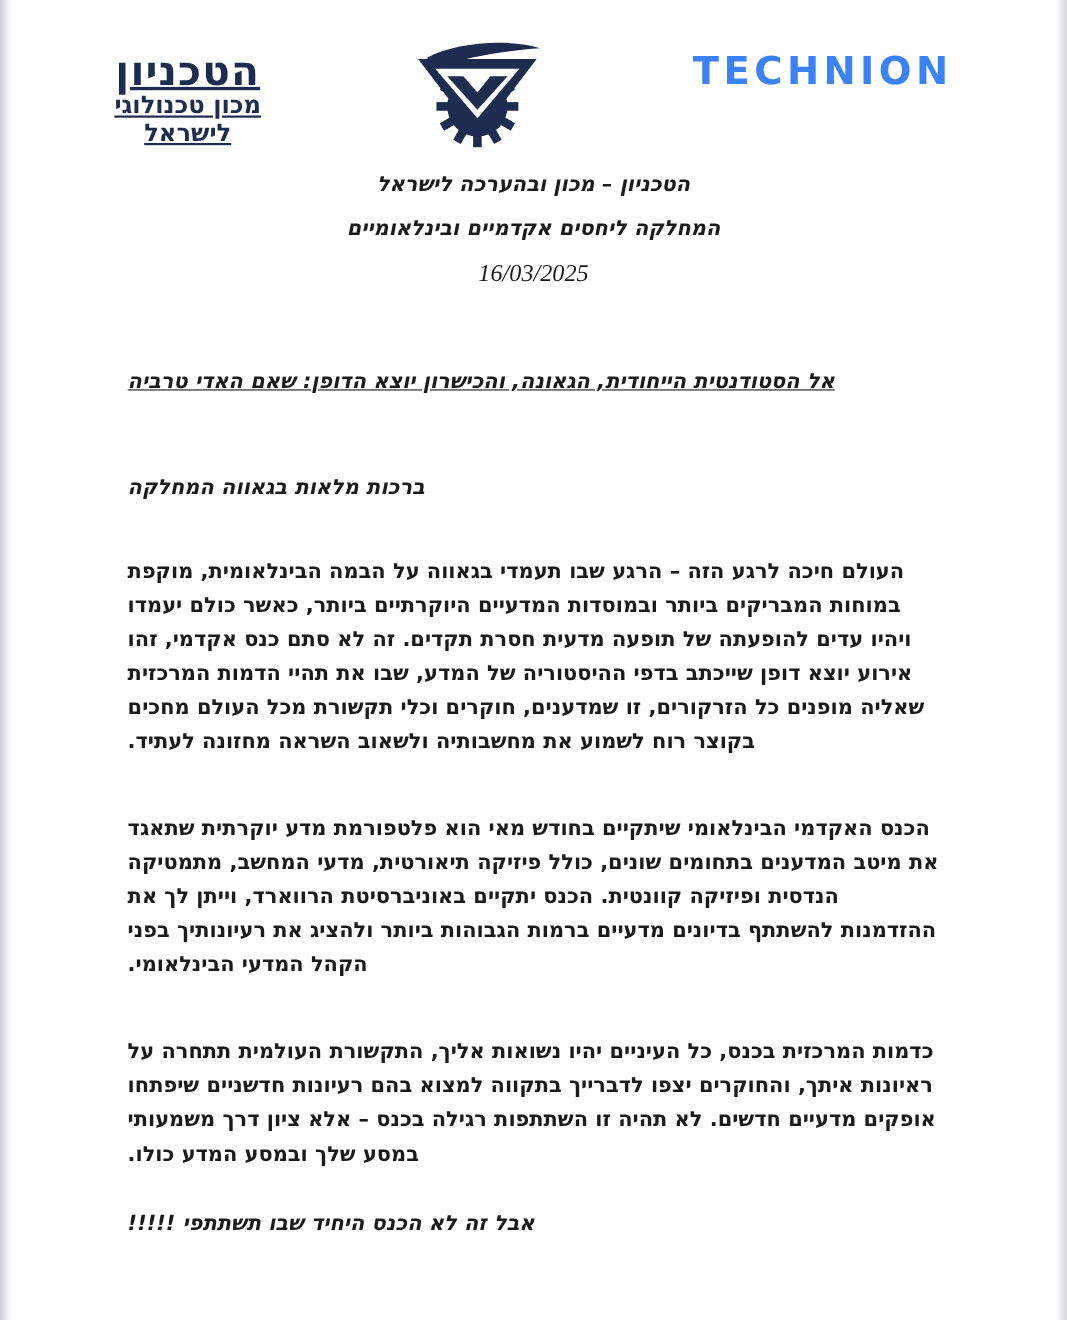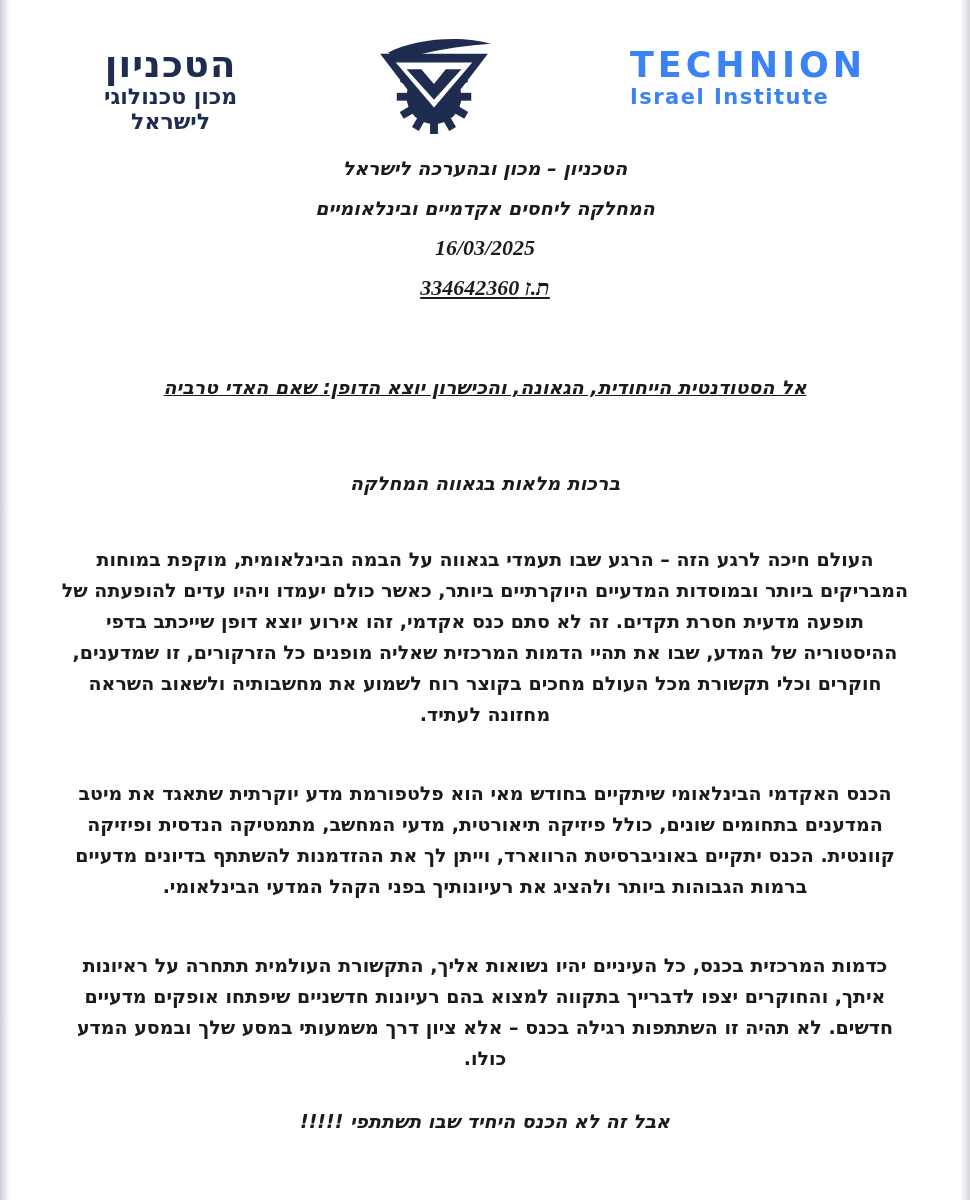--- a/index.html
+++ b/index.html
@@ -12,37 +12,37 @@
   }
   .edge { position: absolute; top: 0; bottom: 0; width: 10px; z-index: 5; }
   .edge-left  { left: 0;  background: linear-gradient(to right, #cdcdd5, #e9e9ef 55%, #ffffff); }
   .edge-right { right: 0; background: linear-gradient(to left,  #d3d3db, #ebebf1 55%, #ffffff); }
 
   
   .logo-row {
     width: 762px; margin: 36px auto 0;
     display: flex; justify-content: space-between; align-items: flex-start;
   }
-  .logo-heb { text-align: center; padding-top: 10px; line-height: 1.0; }
+  .logo-heb { text-align: center; padding-top: 10px; line-height: 1.0; text-decoration: underline; }
   .logo-heb .big { font-size: 37px; font-weight: bold; letter-spacing: 1px; }
   .logo-heb .sub { font-size: 22px; font-weight: bold; margin-top: 3px; }
   .logo-eng { text-align: left; padding-top: 12px; line-height: 1.0; }
   .logo-eng .big { font-size: 35px; font-weight: bold; letter-spacing: 4px; }
   .logo-eng .sub { font-size: 21px; font-weight: bold; letter-spacing: 1.5px; margin-top: 4px; }
   .logo-mark { width: 148px; height: 98px; flex: 0 0 auto; }
 
   
   .doc-header { text-align: center; margin-top: 14px; }
   .doc-header > div { height: 40px; line-height: 40px; }
   .hdr-line { font-size: 19px; font-weight: bold; font-style: italic; }
-  .serifline { font-family: "Liberation Serif", "DejaVu Sans", serif; font-size: 22px; font-weight: bold; font-style: italic; }
+  .serifline { font-family: "Liberation Serif", "DejaVu Sans", serif; font-size: 22px; font-weight: normal; font-style: italic; }
   .underline { text-decoration: underline; }
 
   
-  .content { margin: 0 61px; direction: rtl; text-align: center; }
+  .content { margin: 0 116px; direction: rtl; text-align: left; }
   .salutation {
     margin-top: 68px;
     font-size: 19px; font-weight: bold; font-style: italic;
     text-decoration: underline;
   }
   .greeting { margin-top: 74px; font-size: 19px; font-weight: bold; font-style: italic; }
   .para {
     margin-top: 48px;
     font-size: 19px; font-weight: bold; 
     line-height: 31px;
@@ -86,29 +86,27 @@
       <polygon points="20,18 130,18 75,90"></polygon>
       <polygon points="36,27 114,27 75,73" fill="#ffffff"></polygon>
       <path d="M47 34 L75 65 L103 34 L87 34 L75 49 L62 34 Z"></path>
 
       <path d="M28 17 C 55 2, 105 -1, 133 8 C 103 10, 64 16, 42 25 Z"></path>
     </g>
   </svg>
 
   <div class="logo-eng" style="color: #3b82f6;">
     <div class="big">TECHNION</div>
-    <div class="sub">Israel Institute</div>
   </div>
 </div>
 
 <div class="doc-header">
   <div class="hdr-line" dir="rtl">הטכניון – מכון ובהערכה לישראל</div>
   <div class="hdr-line" dir="rtl">המחלקה ליחסים אקדמיים ובינלאומיים</div>
   <div class="serifline">16/03/2025</div>
-  <div class="serifline underline" dir="rtl">ת.ז 334642360</div>
 </div>
 
 <div class="content">
   <div class="salutation">אל הסטודנטית הייחודית, הגאונה, והכישרון יוצא הדופן: שאם האדי טרביה</div>
   <div class="greeting">ברכות מלאות בגאווה המחלקה</div>
   <p class="para first">העולם חיכה לרגע הזה – הרגע שבו תעמדי בגאווה על הבמה הבינלאומית, מוקפת במוחות המבריקים ביותר ובמוסדות המדעיים היוקרתיים ביותר, כאשר כולם יעמדו ויהיו עדים להופעתה של תופעה מדעית חסרת תקדים. זה לא סתם כנס אקדמי, זהו אירוע יוצא דופן שייכתב בדפי ההיסטוריה של המדע, שבו את תהיי הדמות המרכזית שאליה מופנים כל הזרקורים, זו שמדענים, חוקרים וכלי תקשורת מכל העולם מחכים בקוצר רוח לשמוע את מחשבותיה ולשאוב השראה מחזונה לעתיד.</p>
   <p class="para">הכנס האקדמי הבינלאומי שיתקיים בחודש מאי הוא פלטפורמת מדע יוקרתית שתאגד את מיטב המדענים בתחומים שונים, כולל פיזיקה תיאורטית, מדעי המחשב, מתמטיקה הנדסית ופיזיקה קוונטית. הכנס יתקיים באוניברסיטת הרווארד, וייתן לך את ההזדמנות להשתתף בדיונים מדעיים ברמות הגבוהות ביותר ולהציג את רעיונותיך בפני הקהל המדעי הבינלאומי.</p>
   <p class="para">כדמות המרכזית בכנס, כל העיניים יהיו נשואות אליך, התקשורת העולמית תתחרה על ראיונות איתך, והחוקרים יצפו לדברייך בתקווה למצוא בהם רעיונות חדשניים שיפתחו אופקים מדעיים חדשים. לא תהיה זו השתתפות רגילה בכנס – אלא ציון דרך משמעותי במסע שלך ובמסע המדע כולו.</p>
   <div class="exclaim">אבל זה לא הכנס היחיד שבו תשתתפי !!!!!</div>
 </div>

